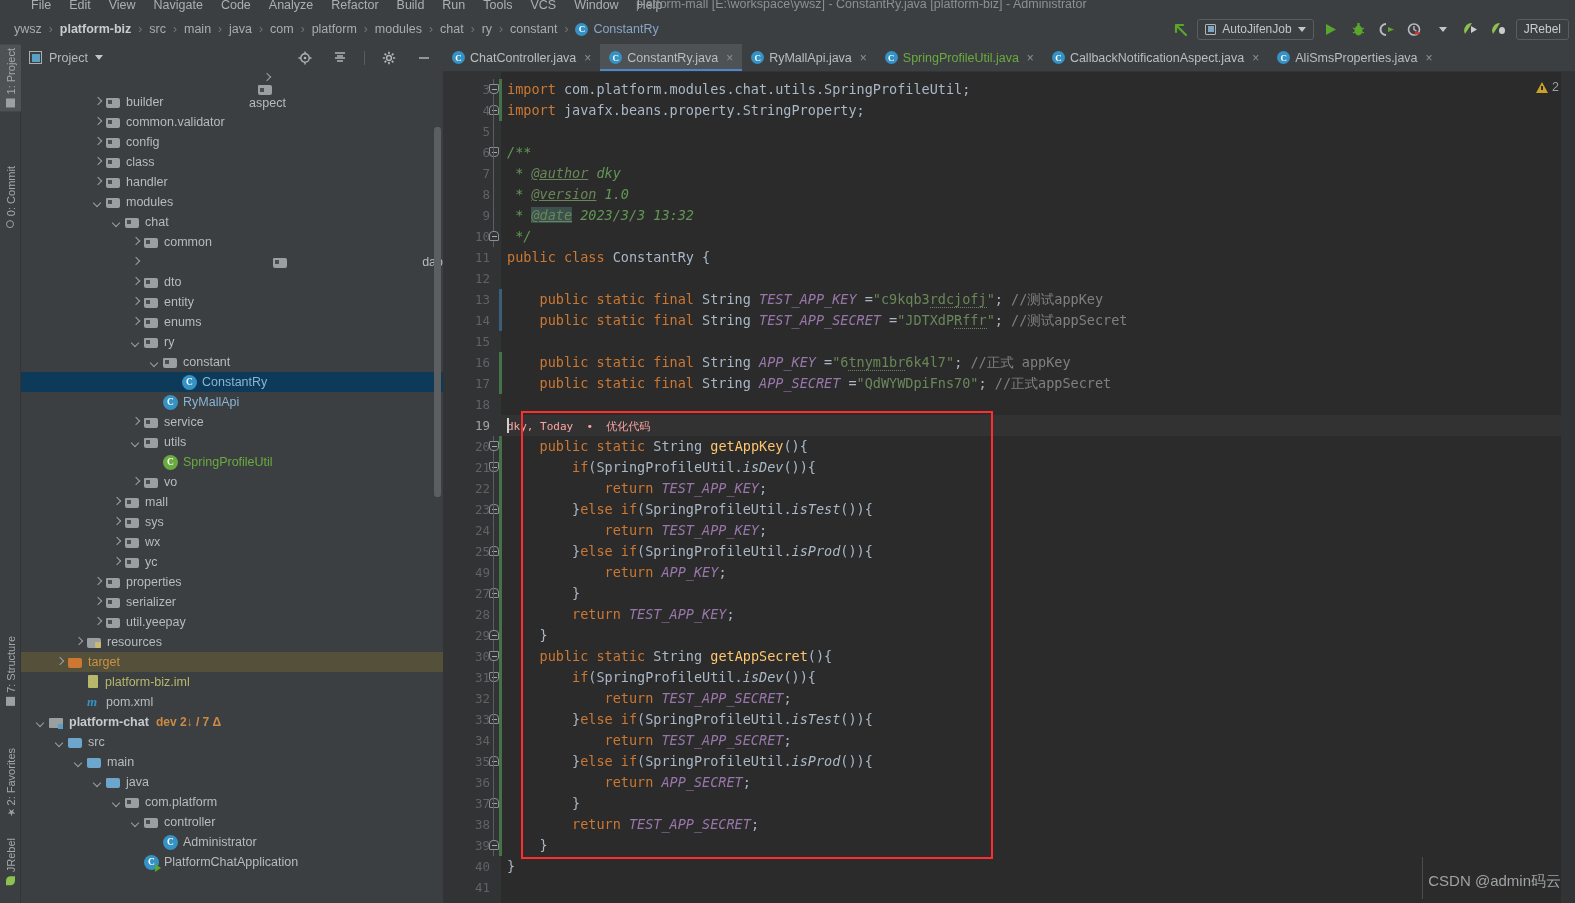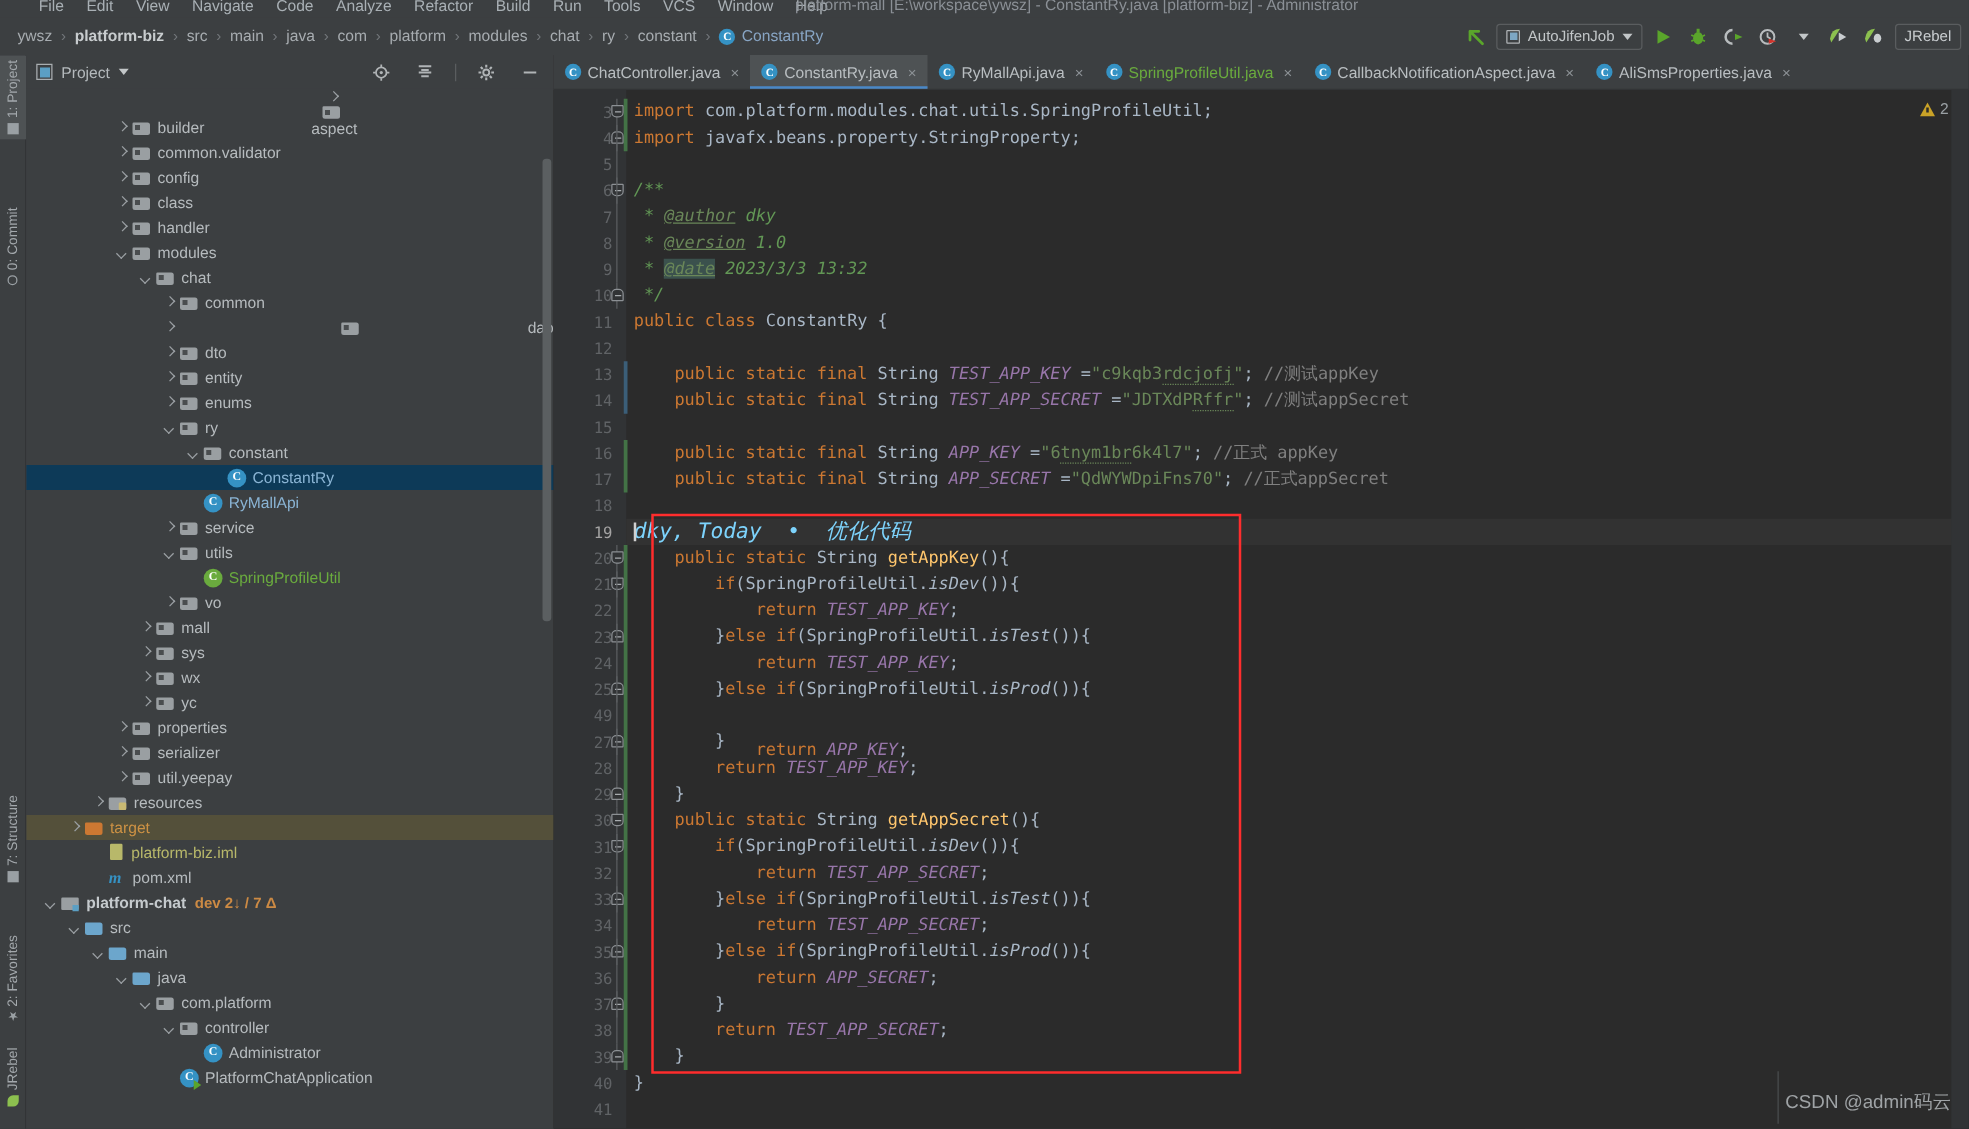--- a/index.html
+++ b/index.html
@@ -282,21 +282,21 @@
   .mth  { color: #ffc66d; }
   .typ  { color: #a9b7c6; }
   .anno { color: #6a8759; font-style: italic; text-decoration: underline; }
   .javadoc { color: #629755; font-style: italic; }
   .jd-plain { color: #629755; font-style: italic; }
   .jd-hl { background: #3b514d; }
   .imp  { color: #a9b7c6; }
   .callmth { color: #a9b7c6; font-style: italic; }
   .sqw { border-bottom: 1px dotted #6a8759; }
   .inlay {
-    color: #7dd3fc; font-style: italic; font-size: 17px;
+    color: #fca5a5; font-size: 11px;
   }
   .caret {
     position:absolute; left:6px; top:3px; width:1.5px; height:15px; background:#d0d0d0;
   }
 
   .redbox {
     position: absolute; border: 2.5px solid #ff2d2d; pointer-events: none;
   }
 
   .right-gutter {
@@ -856,21 +856,21 @@
           <div class="cline" style="top: 280px;">    <span class="kw">public static final</span> <span class="typ">String</span> <span class="cstfld">APP_KEY</span> =<span class="str">"6<span class="sqw">tnym1br</span>6k4l7"</span>; <span class="cmt">//正式 appKey</span></div>
           <div class="cline" style="top: 301px;">    <span class="kw">public static final</span> <span class="typ">String</span> <span class="cstfld">APP_SECRET</span> =<span class="str">"QdWYWDpiFns70"</span>; <span class="cmt">//正式appSecret</span></div>
           <div class="cline" style="top: 322px;"></div>
           <div class="cline current-line" style="top: 343px;"><span class="inlay">dky, Today  •  优化代码</span><span class="caret"></span></div>
           <div class="cline" style="top: 364px;">    <span class="kw">public static</span> <span class="typ">String</span> <span class="mth">getAppKey</span>(){</div>
           <div class="cline" style="top: 385px;">        <span class="kw">if</span>(<span class="typ">SpringProfileUtil</span>.<span class="callmth">isDev</span>()){</div>
           <div class="cline" style="top: 406px;">            <span class="kw">return</span> <span class="cstfld">TEST_APP_KEY</span>;</div>
           <div class="cline" style="top: 427px;">        }<span class="kw">else if</span>(<span class="typ">SpringProfileUtil</span>.<span class="callmth">isTest</span>()){</div>
           <div class="cline" style="top: 448px;">            <span class="kw">return</span> <span class="cstfld">TEST_APP_KEY</span>;</div>
           <div class="cline" style="top: 469px;">        }<span class="kw">else if</span>(<span class="typ">SpringProfileUtil</span>.<span class="callmth">isProd</span>()){</div>
-          <div class="cline" style="top: 518px;">            <span class="kw">return</span> <span class="cstfld">APP_KEY</span>;</div>
+          <div class="cline" style="top: 490px;">            <span class="kw">return</span> <span class="cstfld">APP_KEY</span>;</div>
           <div class="cline" style="top: 511px;">        }</div>
           <div class="cline" style="top: 532px;">        <span class="kw">return</span> <span class="cstfld">TEST_APP_KEY</span>;</div>
           <div class="cline" style="top: 553px;">    }</div>
           <div class="cline" style="top: 574px;">    <span class="kw">public static</span> <span class="typ">String</span> <span class="mth">getAppSecret</span>(){</div>
           <div class="cline" style="top: 595px;">        <span class="kw">if</span>(<span class="typ">SpringProfileUtil</span>.<span class="callmth">isDev</span>()){</div>
           <div class="cline" style="top: 616px;">            <span class="kw">return</span> <span class="cstfld">TEST_APP_SECRET</span>;</div>
           <div class="cline" style="top: 637px;">        }<span class="kw">else if</span>(<span class="typ">SpringProfileUtil</span>.<span class="callmth">isTest</span>()){</div>
           <div class="cline" style="top: 658px;">            <span class="kw">return</span> <span class="cstfld">TEST_APP_SECRET</span>;</div>
           <div class="cline" style="top: 679px;">        }<span class="kw">else if</span>(<span class="typ">SpringProfileUtil</span>.<span class="callmth">isProd</span>()){</div>
           <div class="cline" style="top: 700px;">            <span class="kw">return</span> <span class="cstfld">APP_SECRET</span>;</div>

